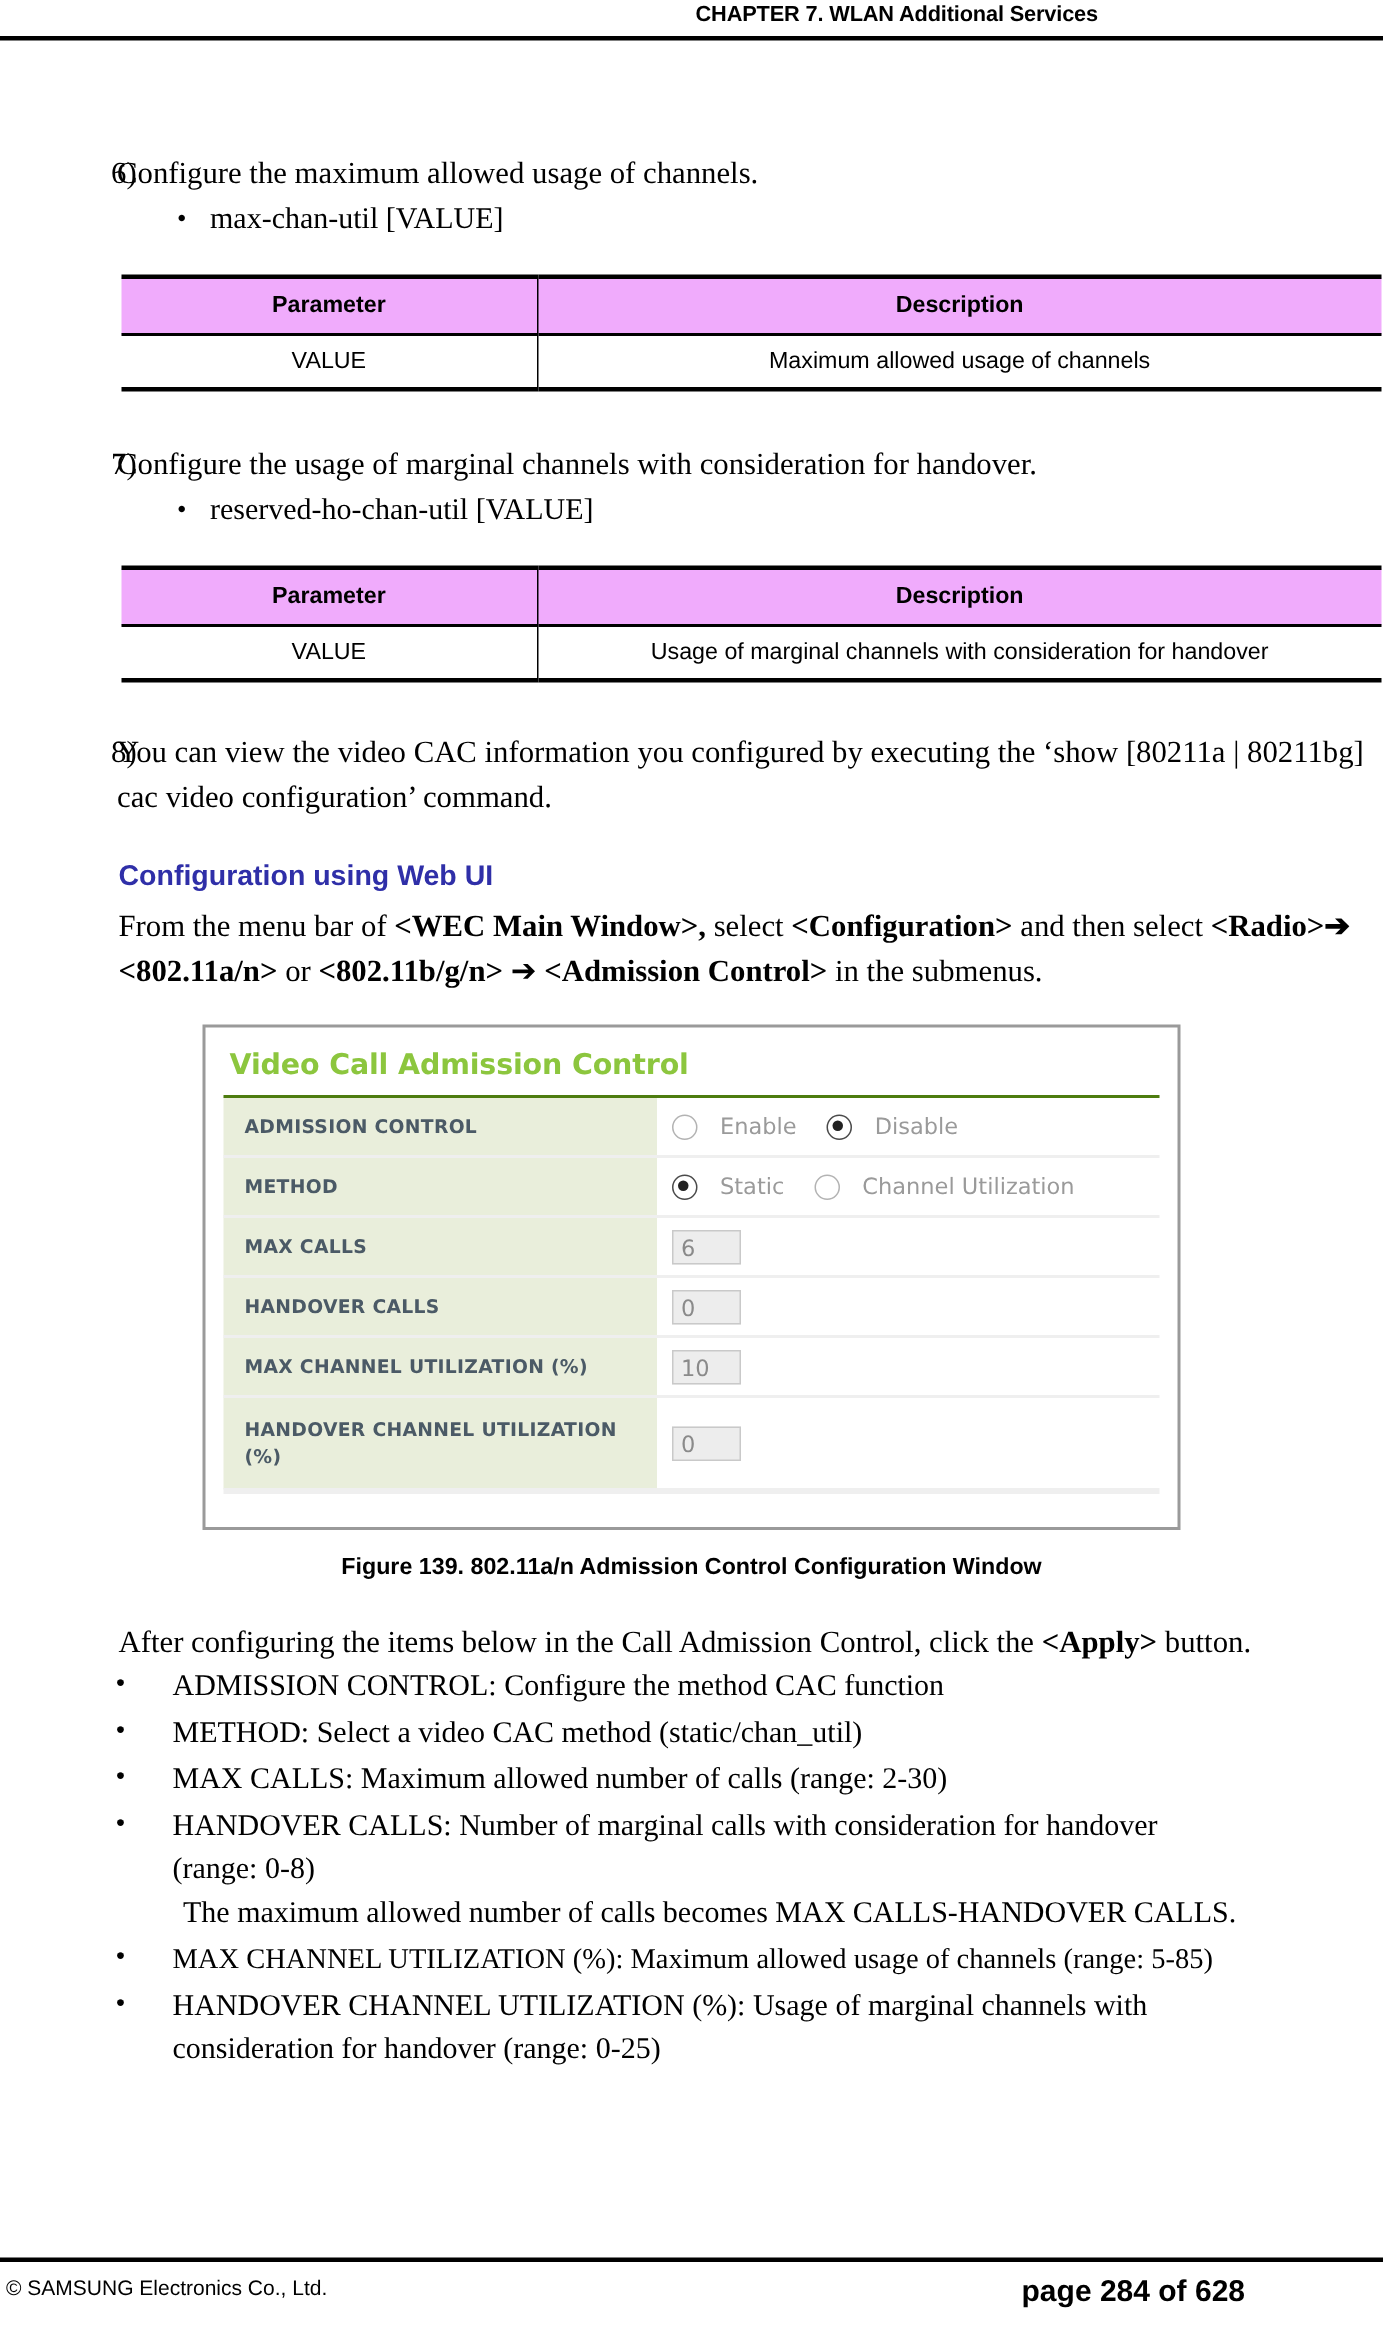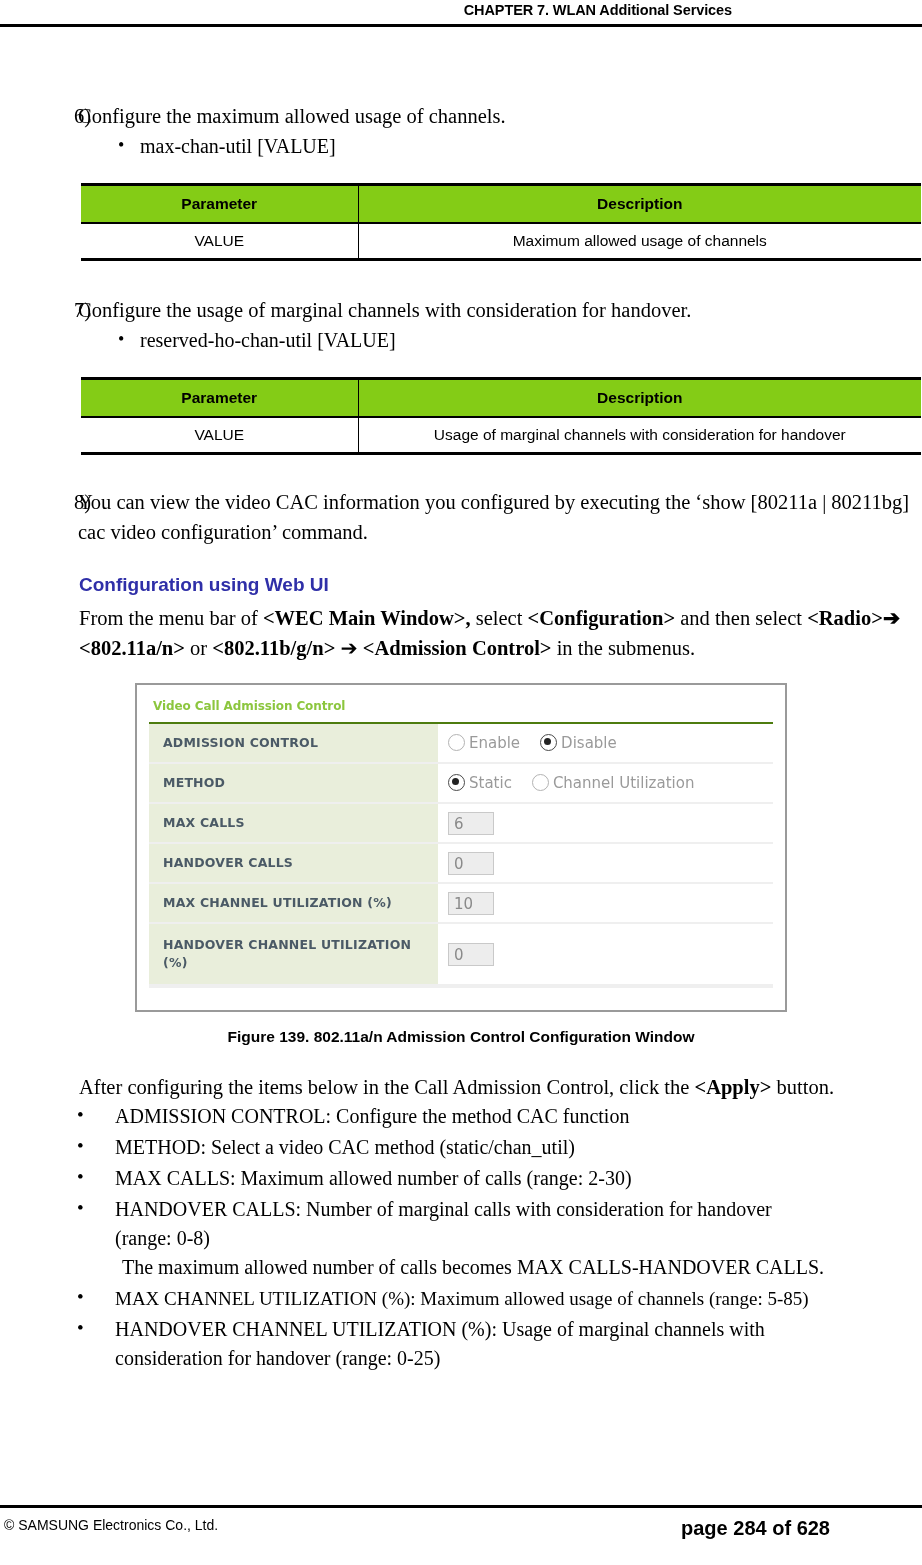--- a/index.html
+++ b/index.html
@@ -87,21 +87,21 @@
   .param-table {
     border-collapse: collapse;
     width: 840px;
     margin-left: 81px;
     table-layout: fixed;
     font-family: "Liberation Sans", "DejaVu Sans", sans-serif;
   }
   .param-table col.c1 { width: 277px; }
   .param-table col.c2 { width: 563px; }
   .param-table thead th {
-    background: #84cc16;
+    background: #f0abfc;
     font-size: 15.5px;
     font-weight: bold;
     text-align: center;
     padding: 9px 4px 9px 4px;
     border-top: 3px solid #000;
     border-bottom: 2px solid #000;
     border-left: none;
     border-right: none;
     color: #000;
   }
@@ -146,21 +146,21 @@
     width: 652px;
     box-sizing: border-box;
     border: 2px solid #9a9a9a;
     background: #ffffff;
     padding: 10px 12px 12px 12px;
     font-family: "DejaVu Sans", "Liberation Sans", sans-serif;
   }
   .webui-title {
     color: #8cc63e;
     font-weight: bold;
-    font-size: 12px;
+    font-size: 19px;
     padding: 4px 0 9px 4px;
     letter-spacing: -0.1px;
   }
   .webui-table {
     width: 100%;
     border-collapse: collapse;
     table-layout: fixed;
   }
   .webui-table col.lab { width: 289px; }
   .webui-table col.val { width: auto; }
@@ -179,21 +179,21 @@
     line-height: 18px;
   }
   .webui-value {
     background: #ffffff;
     padding: 7px 0 7px 10px;
     color: #8d8d8d;
     font-size: 15px;
   }
   .webui-row.tall .webui-label { padding-top: 12px; padding-bottom: 12px; }
   .radio-group { display: flex; align-items: center; gap: 20px; }
-  .radio-opt { display: flex; gap: 4px; }
+  .radio-opt { display: flex; align-items: center; gap: 15px; }
   .radio-mark {
     width: 15px; height: 15px;
     border: 1.6px solid #b3b3b3;
     border-radius: 50%;
     background: #fff;
     display: inline-block;
     position: relative;
     flex: 0 0 auto;
   }
   .radio-mark.checked { border-color: #4a4a4a; }

